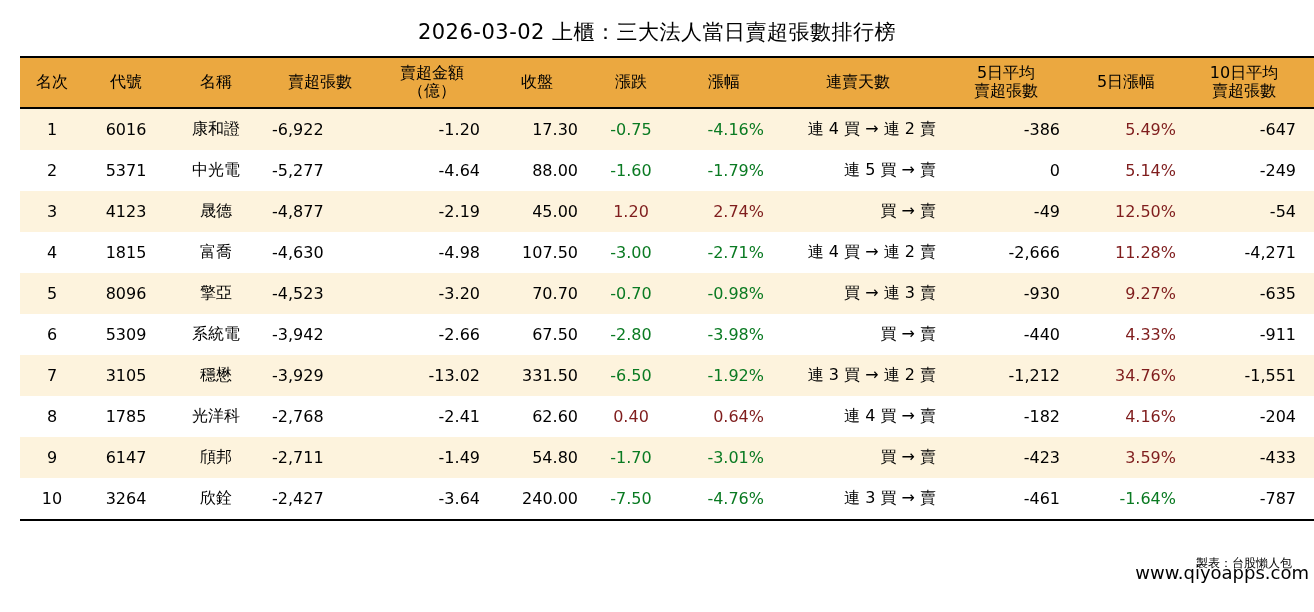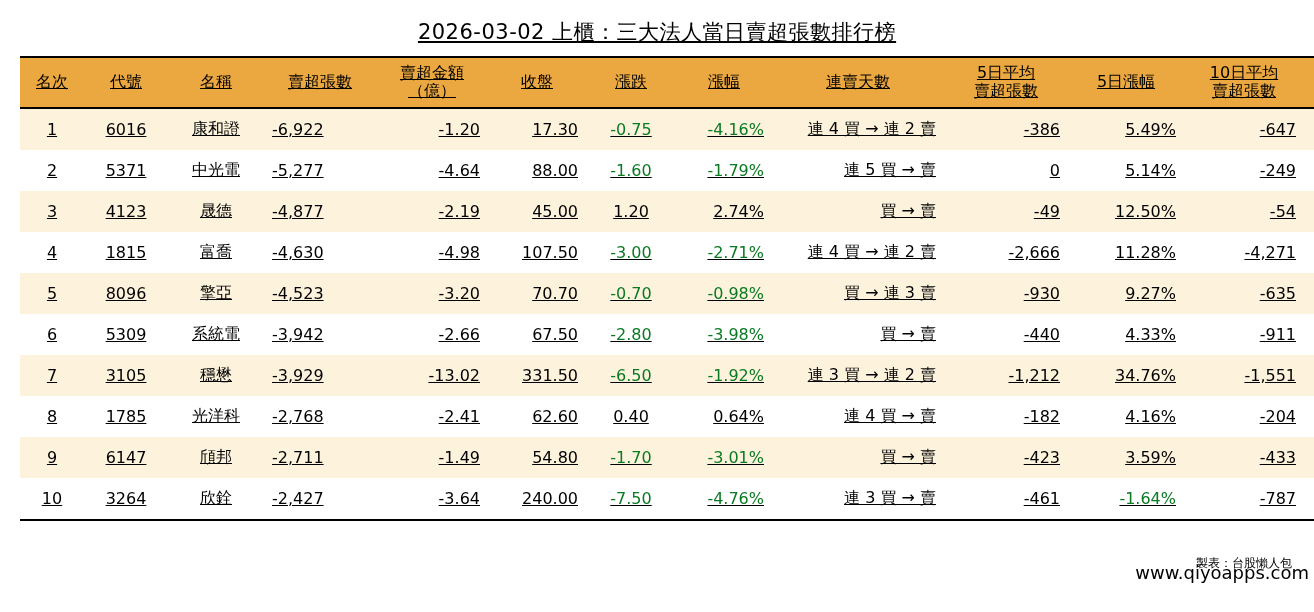--- a/index.html
+++ b/index.html
@@ -12,21 +12,20 @@
     background: #ffffff;
     font-family: "DejaVu Sans", "Liberation Sans", sans-serif;
     color: #000000;
     overflow: hidden;
   }
   .page {
     position: relative;
     width: 1314px;
     height: 612px;
     box-sizing: border-box;
-    text-decoration: underline;
   }
   .title {
     text-align: center;
     font-size: 21px;
     letter-spacing: 0.5px;
     padding-top: 18px;
     padding-bottom: 10px;
     color: #000;
   }
   table.rank {
@@ -70,21 +69,21 @@
   .c-amt     { text-align: right;  width: 100px; padding-right: 18px; }
   .c-close   { text-align: right;  width: 86px;  padding-right: 16px; }
   .c-chg     { text-align: center;  width: 78px;  padding-right: 12px; }
   .c-pct     { text-align: right;  width: 84px;  padding-right: 12px; }
   .c-days    { text-align: right;  width: 160px; padding-right: 10px; }
   .c-avg5    { text-align: right;  width: 112px; padding-right: 14px; }
   .c-pct5    { text-align: right;  width: 104px; padding-right: 14px; }
   .c-avg10   { text-align: right;  width: 108px; padding-right: 14px; }
   .c-pct10   { text-align: right;  width: 102px; padding-right: 12px; }
 
-  .up   { color: #000000; }
+  .up   { color: #7f1d1d; }
   .down { color: #0a7a22; }
 
   .footer {
     position: absolute;
     left: 0;
     right: 0;
     bottom: 6px;
     height: 52px;
     padding: 0 22px;
     box-sizing: border-box;

